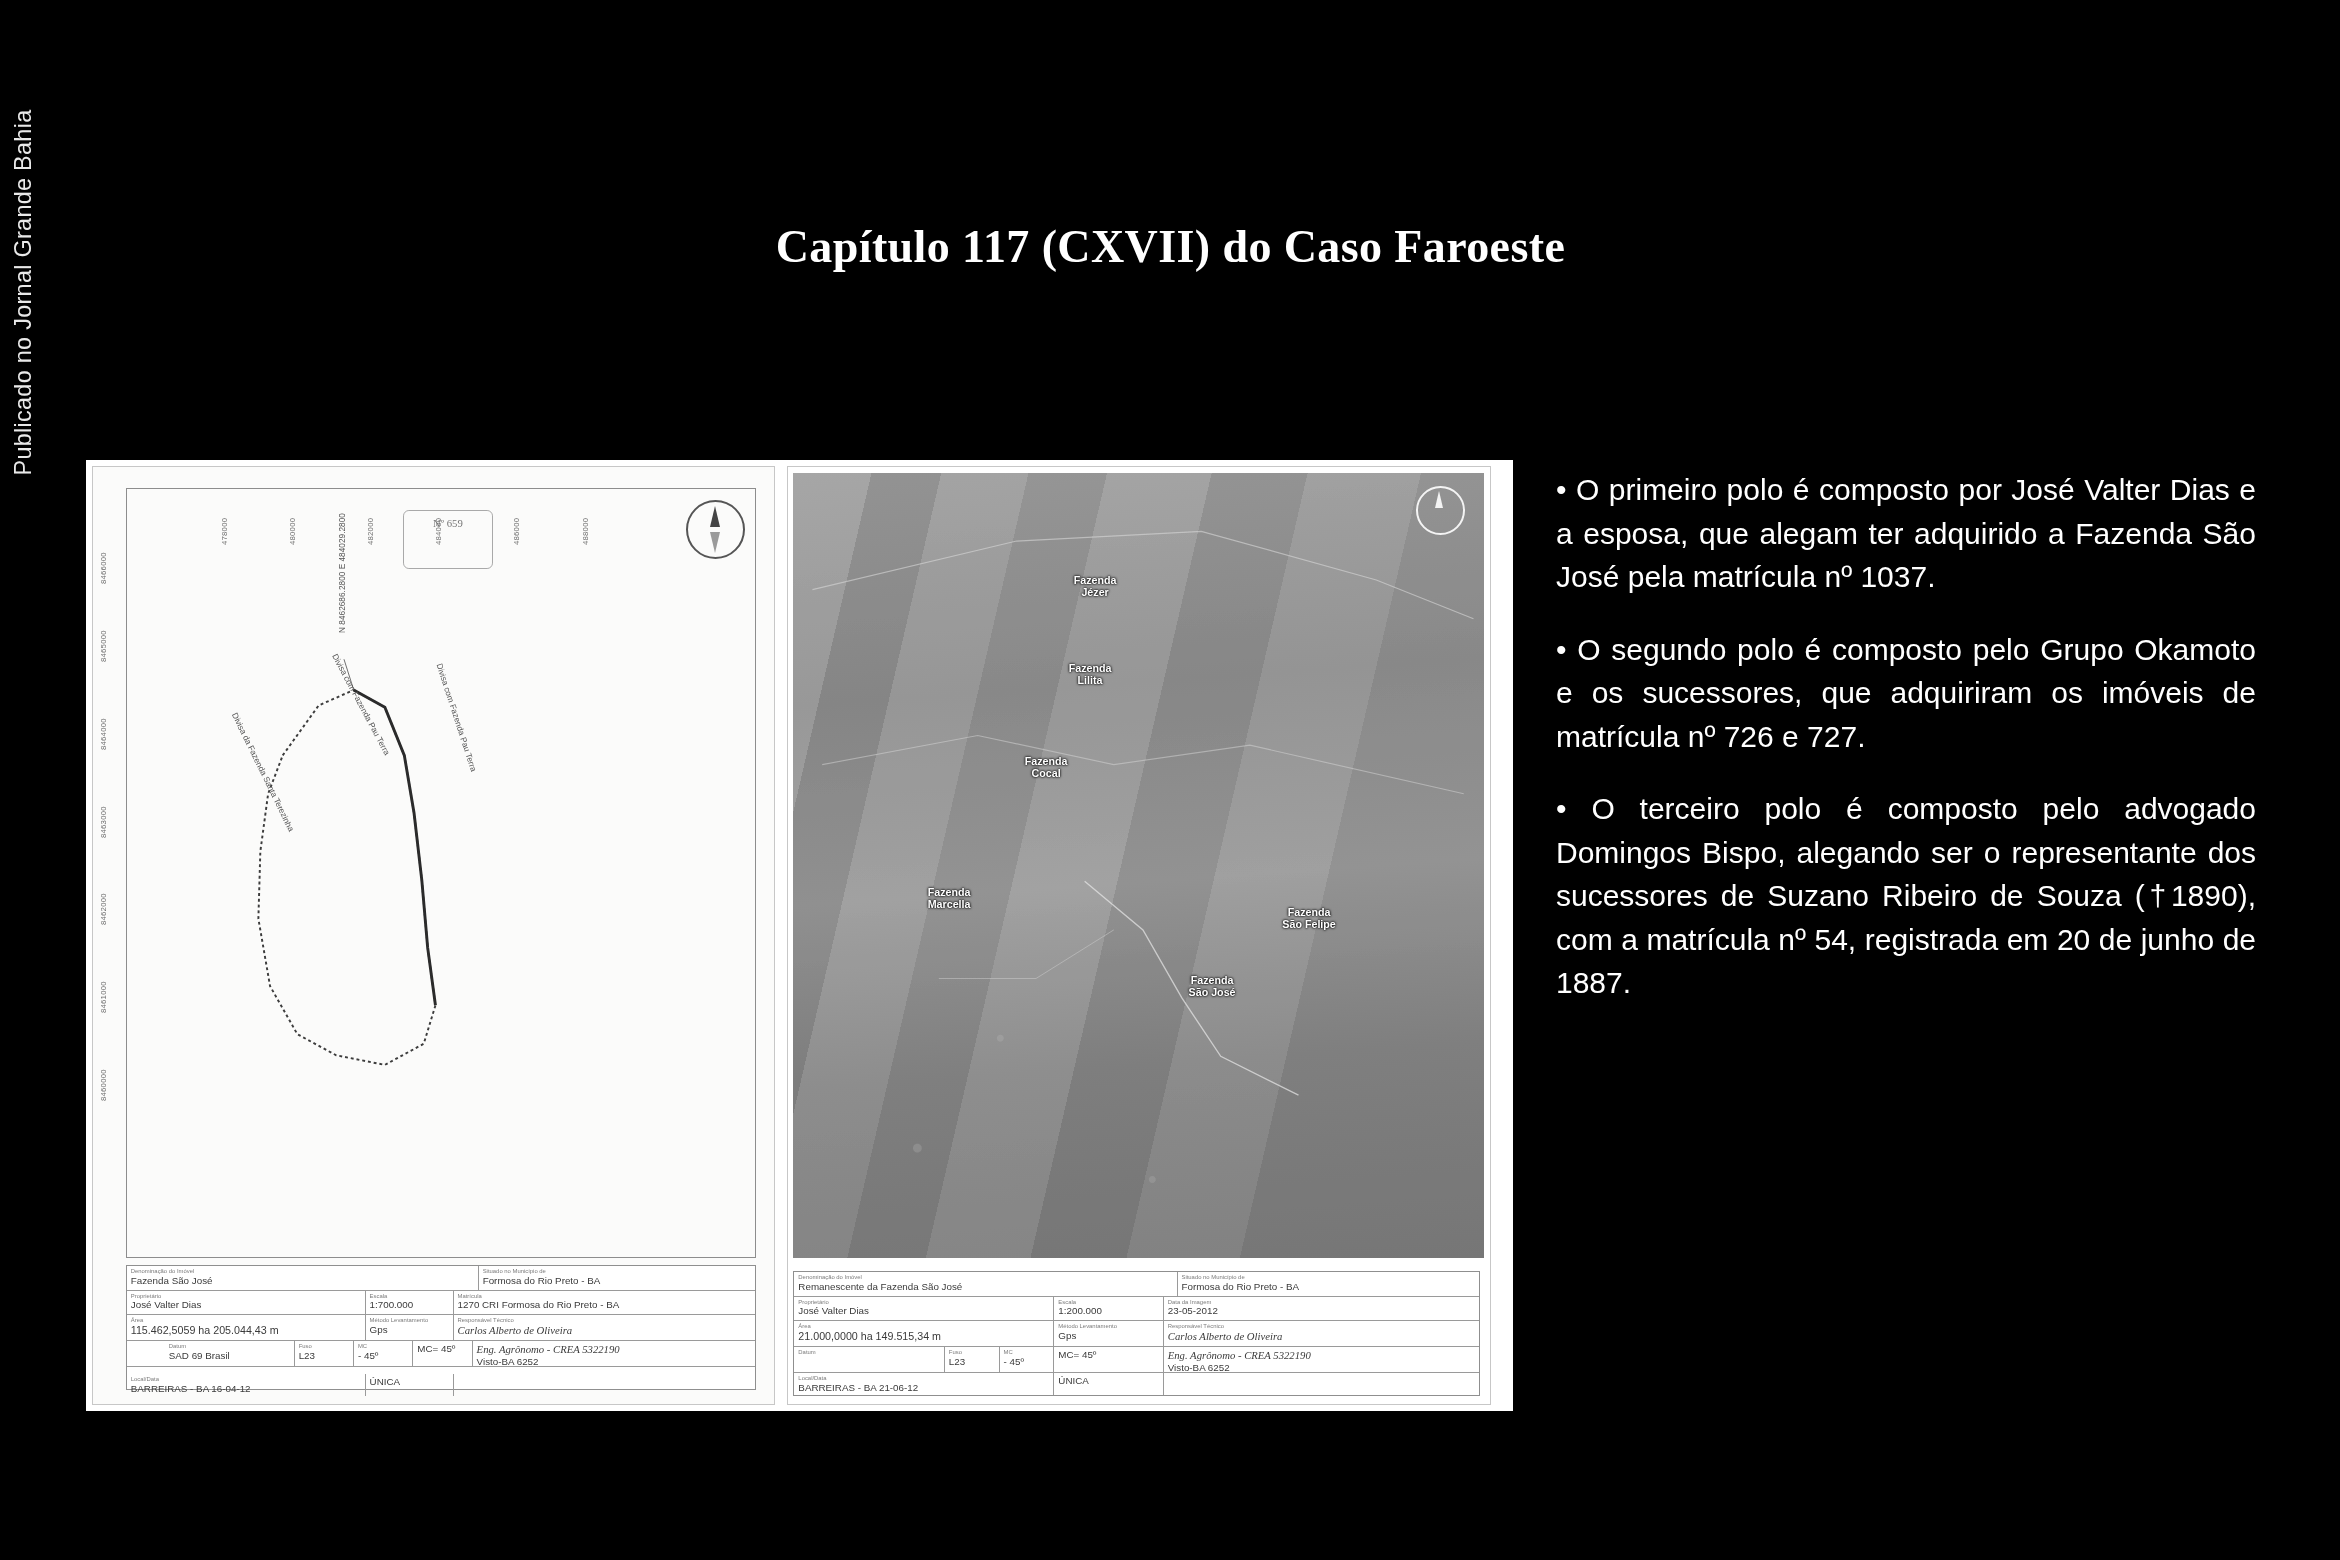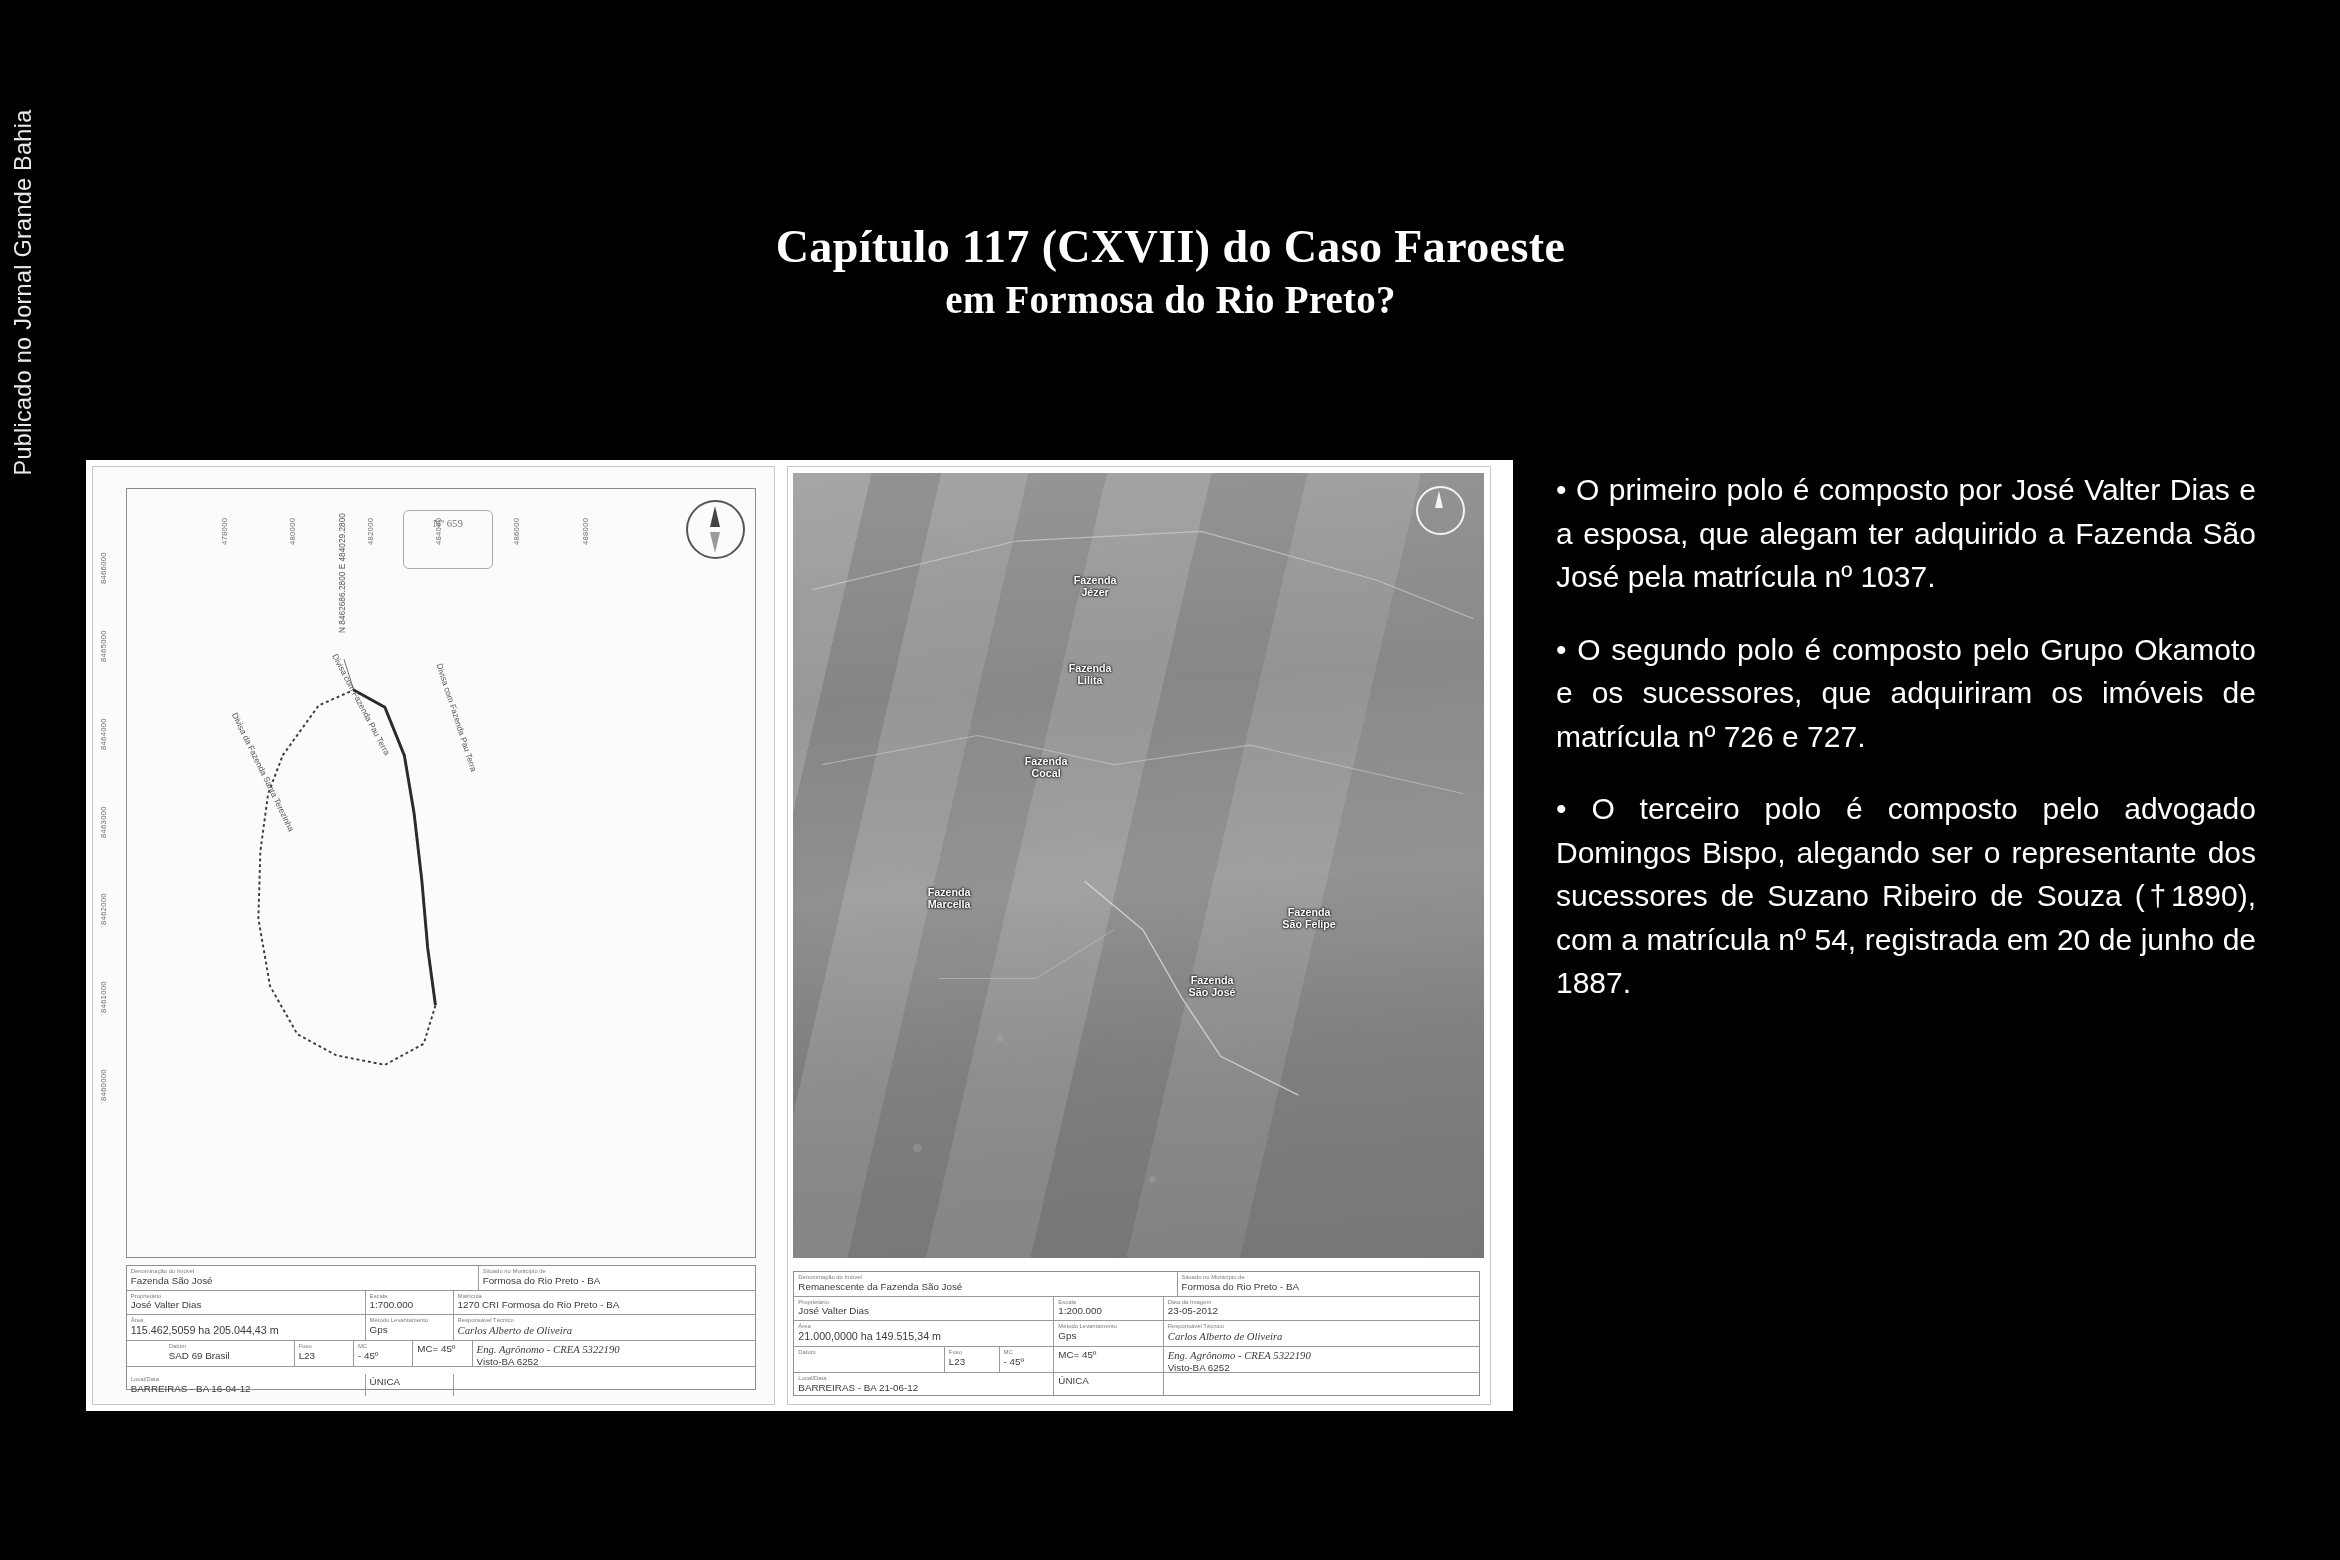--- a/index.html
+++ b/index.html
@@ -250,21 +250,20 @@
   .bullets p { margin: 0 0 29px 0; }
   .bullets p:last-child { margin-bottom: 0; }
 </style>
 </head>
 <body>
 
 <div class="credit-vertical">Publicado no Jornal Grande Bahia</div>
 
 <div class="title-block">
   <div class="title-line1">Capítulo 117 (CXVII) do Caso Faroeste</div>
-  <div class="title-line3">em Formosa do Rio Preto?</div>
 </div>
 
 <div class="doc-panel">
   <div class="doc-panel-inner">
 
     <div class="plan">
       <div class="plan-frame"></div>
 
       <div class="compass"></div>
 

